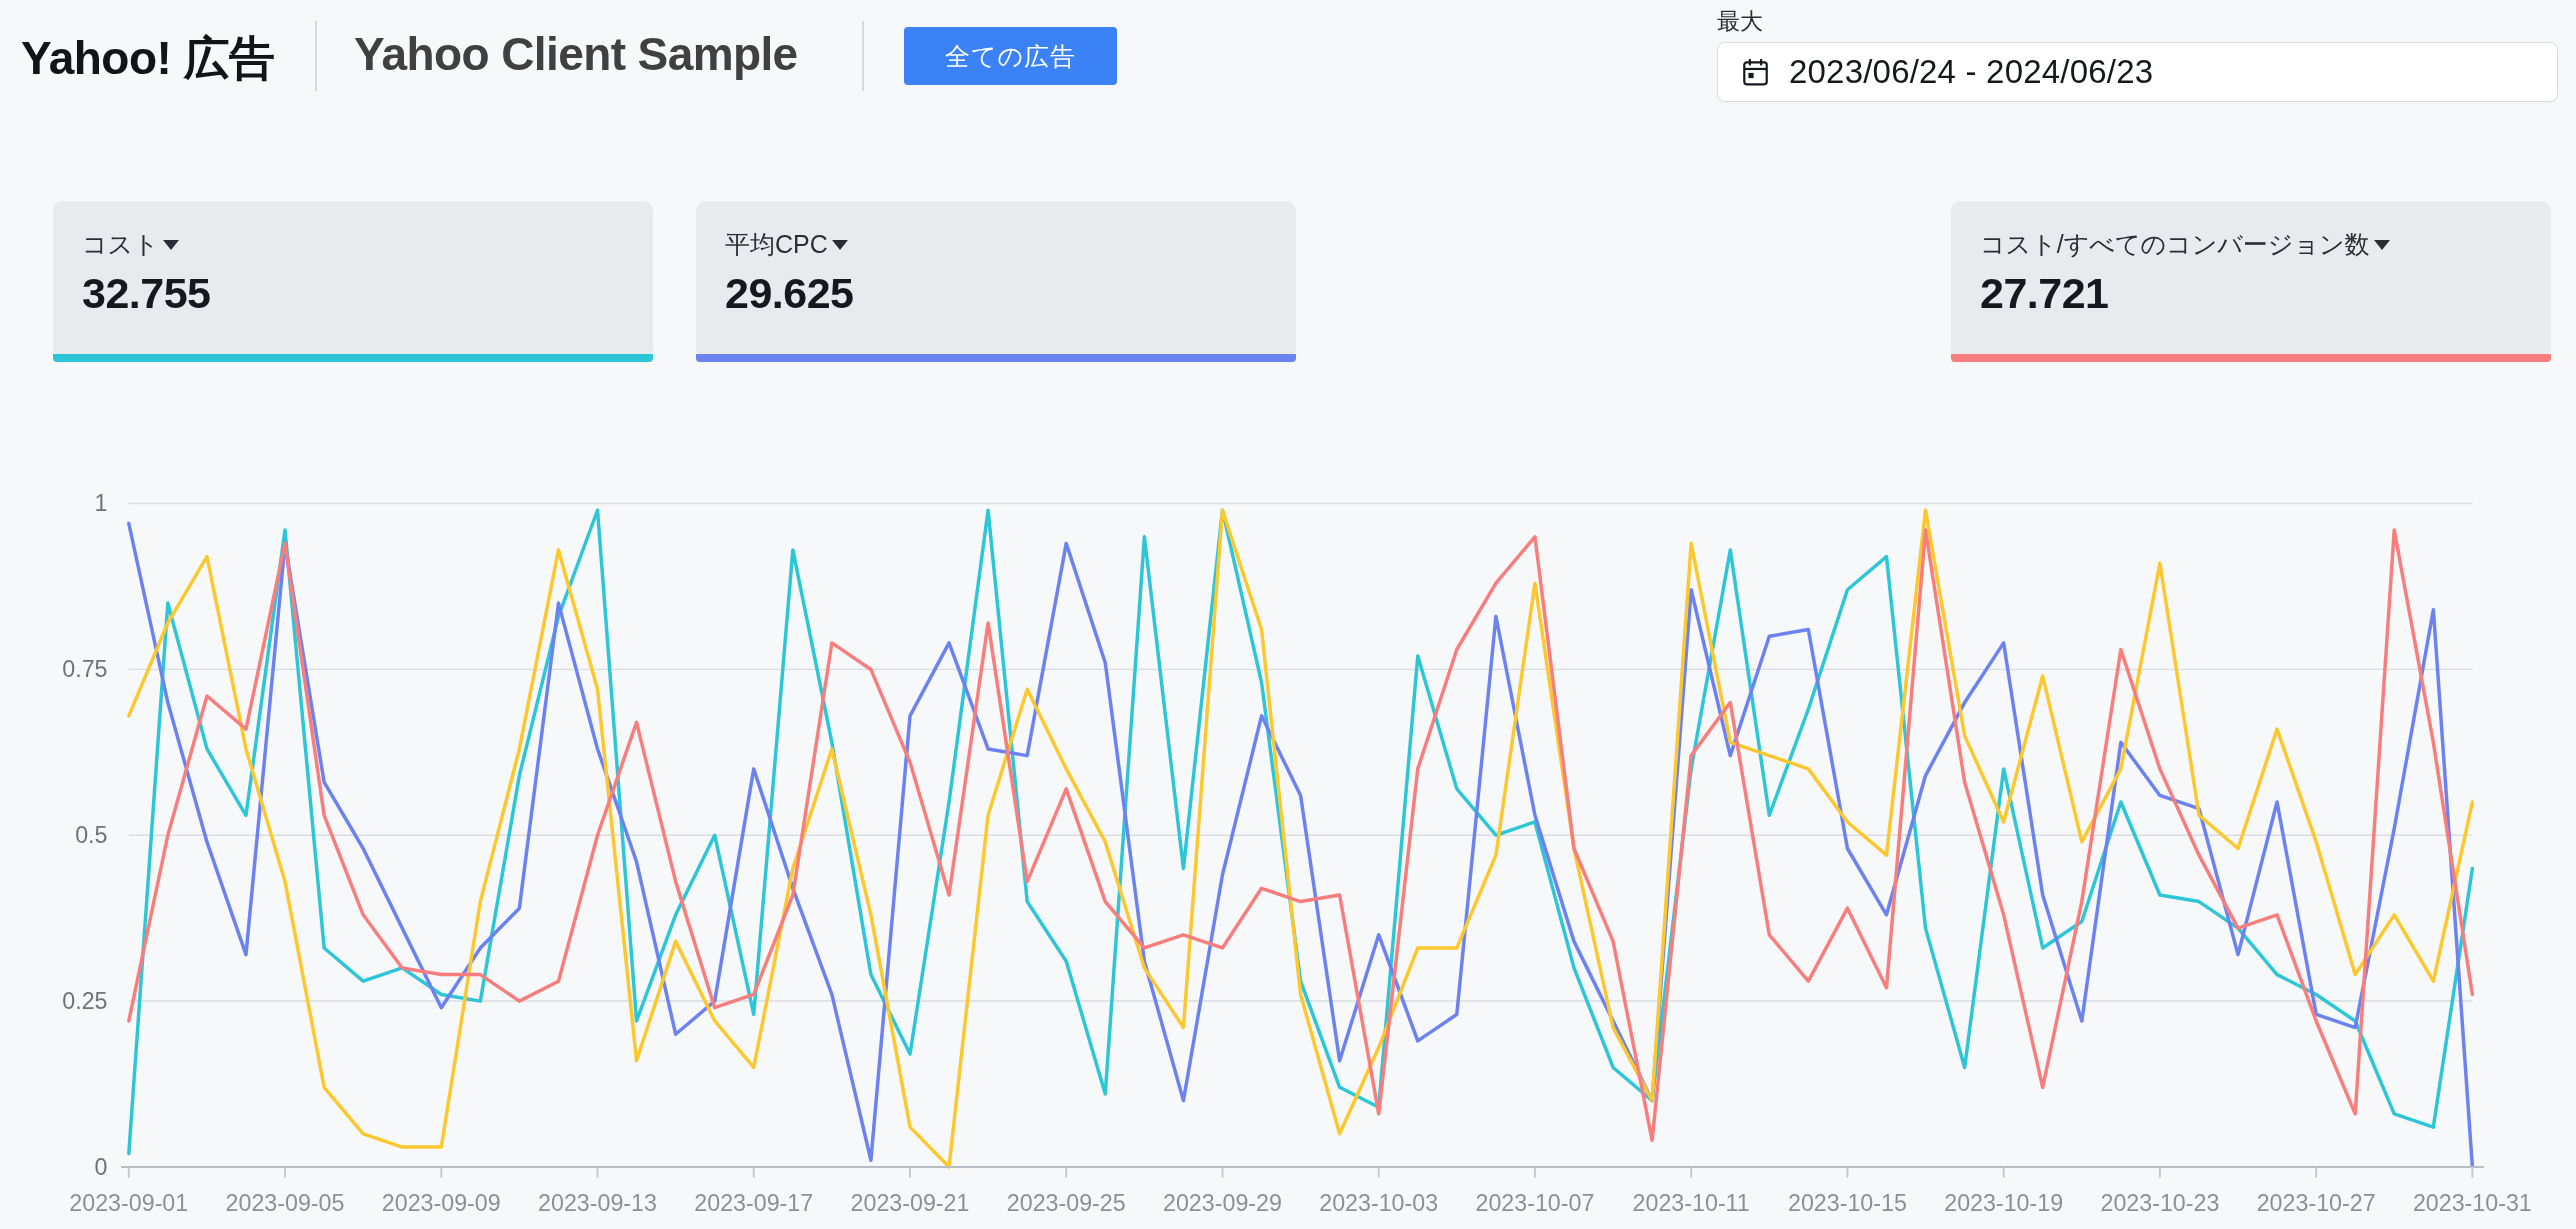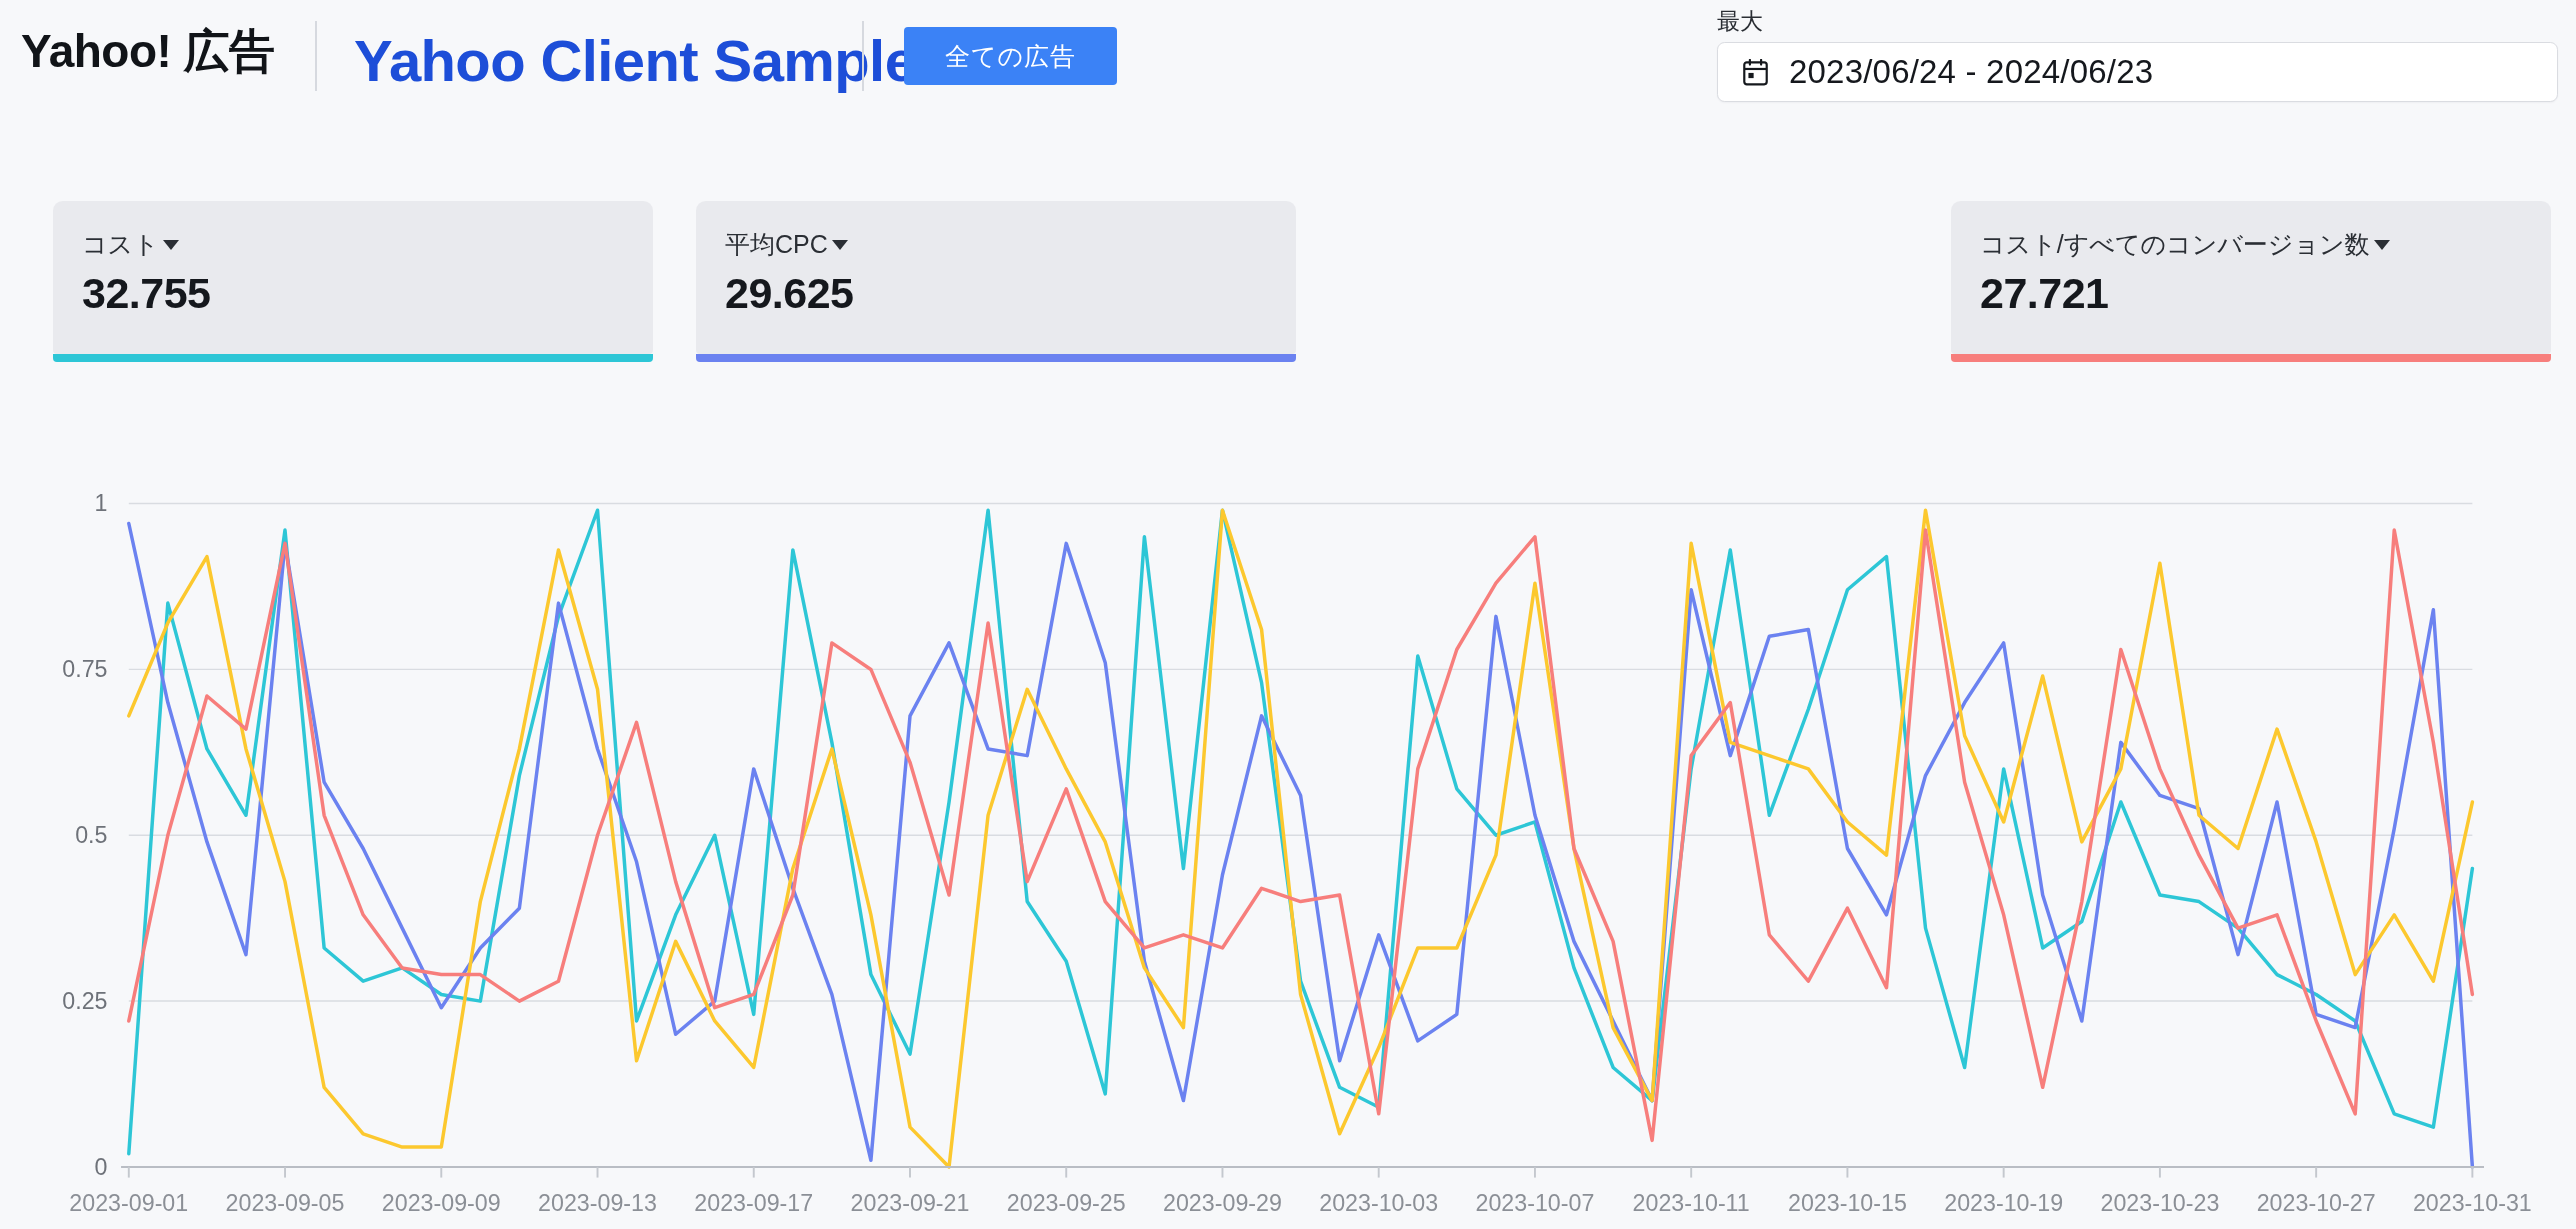--- a/index.html
+++ b/index.html
@@ -10,32 +10,32 @@
     color:#1F2329;
     overflow:hidden;
     position:relative;
   }
 
   
   .header {
     position:absolute; left:0; top:0; width:2576px; height:116px;
   }
   .brand {
-    position:absolute; left:21px; top:21px;
+    position:absolute; left:21px; top:28px;
     font-size:46px; font-weight:700; letter-spacing:-0.5px;
     color:#111418; white-space:nowrap;
   }
   .header-divider {
     position:absolute; left:315px; top:21px;
     width:1.9px; height:70px; background:#D6D9DF;
   }
   .client-name {
     position:absolute; left:354px; top:27px;
-    font-size:58px; font-weight:700; letter-spacing:-0.6px;
-    color:#1d4ed8; white-space:nowrap;
+    font-size:46px; font-weight:700; letter-spacing:-0.6px;
+    color:#404040; white-space:nowrap;
   }
   .header-divider2 {
     position:absolute; left:862px; top:21px;
     width:1.9px; height:70px; background:#D6D9DF;
   }
   .all-ads-btn {
     position:absolute; left:904px; top:27px;
     width:213px; height:58px;
     background:#3b82f6; border:none; border-radius:4px;
     color:#FFFFFF; font-size:25px; font-weight:500;

